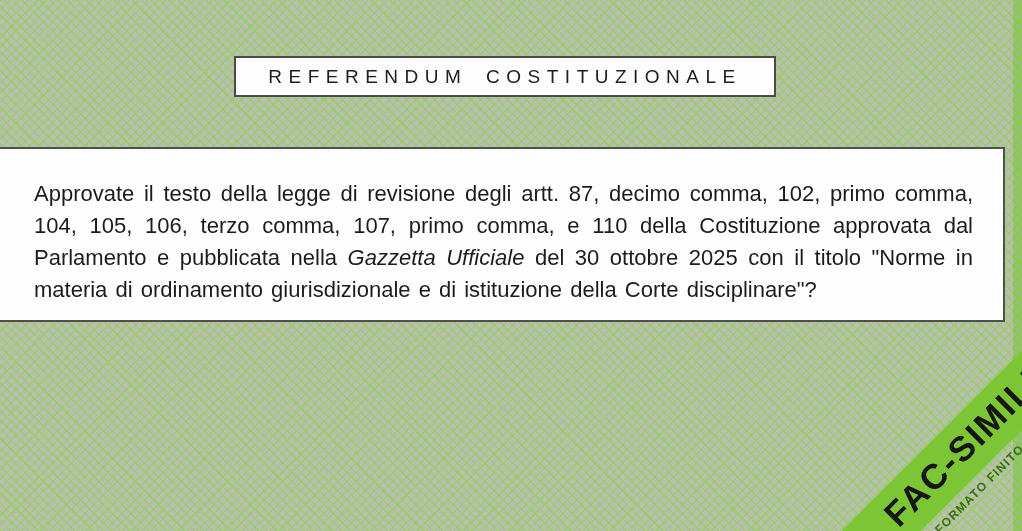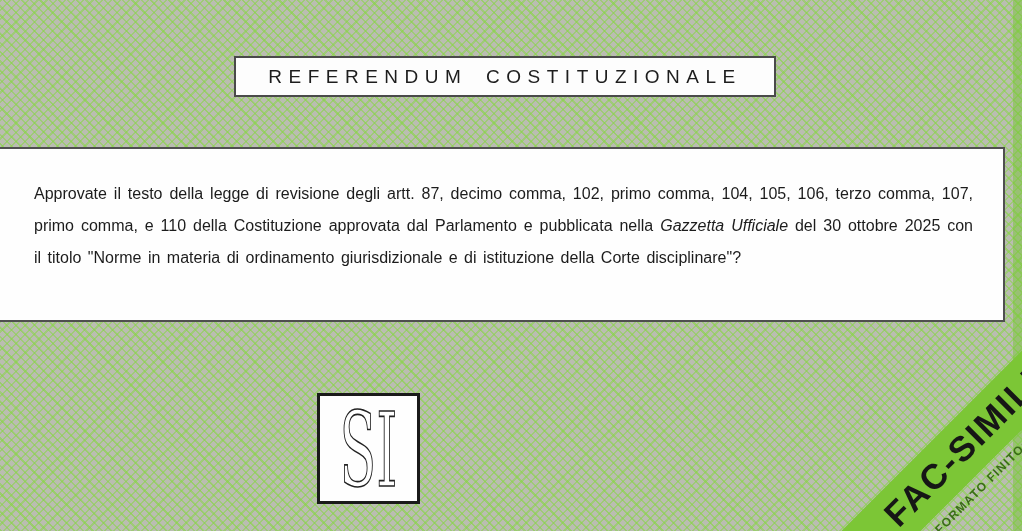--- a/index.html
+++ b/index.html
@@ -49,21 +49,21 @@
     position: absolute;
     left: -4px; top: 147px;
     width: 1009px; height: 175px;
     box-sizing: border-box;
     background: #fefefe;
     border: 2px solid #4f4f4f;
     padding: 29px 30px 0 36px;
   }
   .question-box p {
     margin: 0;
-    font-size: 16px;
+    font-size: 22px;
     line-height: 32px;
     color: #1c1c1c;
     text-align: justify;
     word-spacing: 2px;
   }
   .question-box .it { font-style: italic; }
 
   .option-box {
     position: absolute;
     top: 393px;
@@ -113,25 +113,20 @@
   <div class="edge-strip"></div>
 
   <div class="title-box">
     <span>REFERENDUM COSTITUZIONALE</span>
   </div>
 
   <div class="question-box">
     <p><span>Approvate il testo della legge di revisione degli artt. 87, decimo comma, 102, primo comma, 104, 105, 106, terzo comma, 107, primo comma, e 110 della Costituzione approvata dal Parlamento e pubblicata nella </span><span class="it">Gazzetta Ufficiale</span><span> del 30 ottobre 2025 con il titolo "Norme in materia di ordinamento giurisdizionale e di istituzione della Corte disciplinare"?</span></p>
   </div>
 
-  <div class="option-box option-si">
-    <svg width="97" height="105" viewBox="0 0 97 105">
-      <text x="48.5" y="90" text-anchor="middle" font-family="DejaVu Serif, serif" font-size="103" fill="#ffffff" stroke="#222222" stroke-width="1.6" textLength="58" lengthAdjust="spacingAndGlyphs">SI</text>
-    </svg>
-  </div>
 
 
   <div class="ribbon-wrap">
     <div class="ribbon-band">FAC-SIMILE</div>
     <div class="ribbon-note">FORMATO FINITO: CM 41×22</div>
   </div>
 
 </div>
 
 </body></html>

